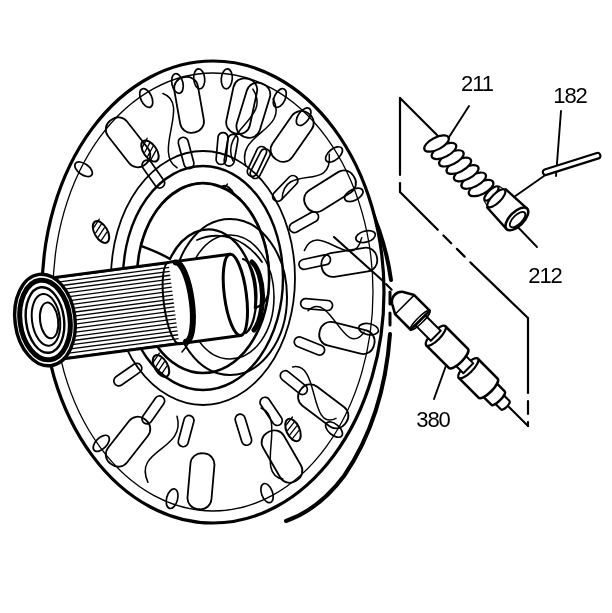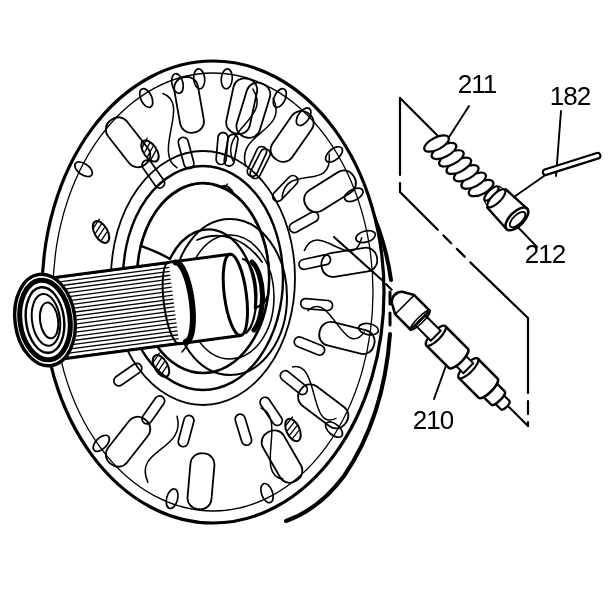--- a/index.html
+++ b/index.html
@@ -1,19 +1,19 @@
 <!DOCTYPE html>
 <html><head>
 <meta charset="utf-8">
 <style>
   html,body{margin:0;padding:0;background:#fff;}
   .stage{position:relative;width:612px;height:613px;background:#fff;overflow:hidden;
          font-family:"Liberation Sans",sans-serif;}
   .stage svg{position:absolute;left:0;top:0;}
-  .callout{position:absolute;transform:translate(-50%,-50%);font-size:26px;color:#000;
+  .callout{position:absolute;transform:translate(-50%,-50%);font-size:22px;color:#000;
            letter-spacing:-1px;white-space:nowrap;line-height:1;}
 </style>
 </head>
 <body>
 
 <div class="stage">
 
 <svg width="612" height="613" viewBox="0 0 612 613">
   <g stroke="#000" fill="none" stroke-linecap="round" stroke-linejoin="round">
 
@@ -235,18 +235,18 @@
       <path d="M52,-13.5 L84,-13.5 A4.5,13.5 0 0 1 84,13.5 L52,13.5 Z" fill="#fff" stroke-width="2.6"></path>
       <ellipse cx="52" cy="0" rx="4.5" ry="13.5" fill="#fff" stroke-width="2.2"></ellipse>
       <path d="M30,-7 L52,-7 L52,7 L30,7 Z" fill="#fff" stroke-width="2"></path>
       <path d="M30,-13.5 L8,-13.5 L-2,-8 Q-6,-5 -6,0 Q-6,5 -2,8 L8,13.5 L30,13.5 Z" fill="#fff" stroke-width="2.6"></path>
       <line x1="8" y1="-13.5" x2="8" y2="13.5" stroke-width="1.5"></line>
       <ellipse cx="30" cy="0" rx="3" ry="13.5" stroke-width="1.5"></ellipse>
     </g>
   </g>
 </svg>
 
-<div class="callout" style="left:433px;top:420px">210</div>
+<div class="callout" style="left:433px;top:420px">380</div>
 <div class="callout" style="left:477px;top:84px">211</div>
-<div class="callout" style="left:545px;top:254px">212</div>
+<div class="callout" style="left:545px;top:276px">212</div>
 <div class="callout" style="left:570px;top:96px">182</div>
 
 </div>
 
 </body></html>

